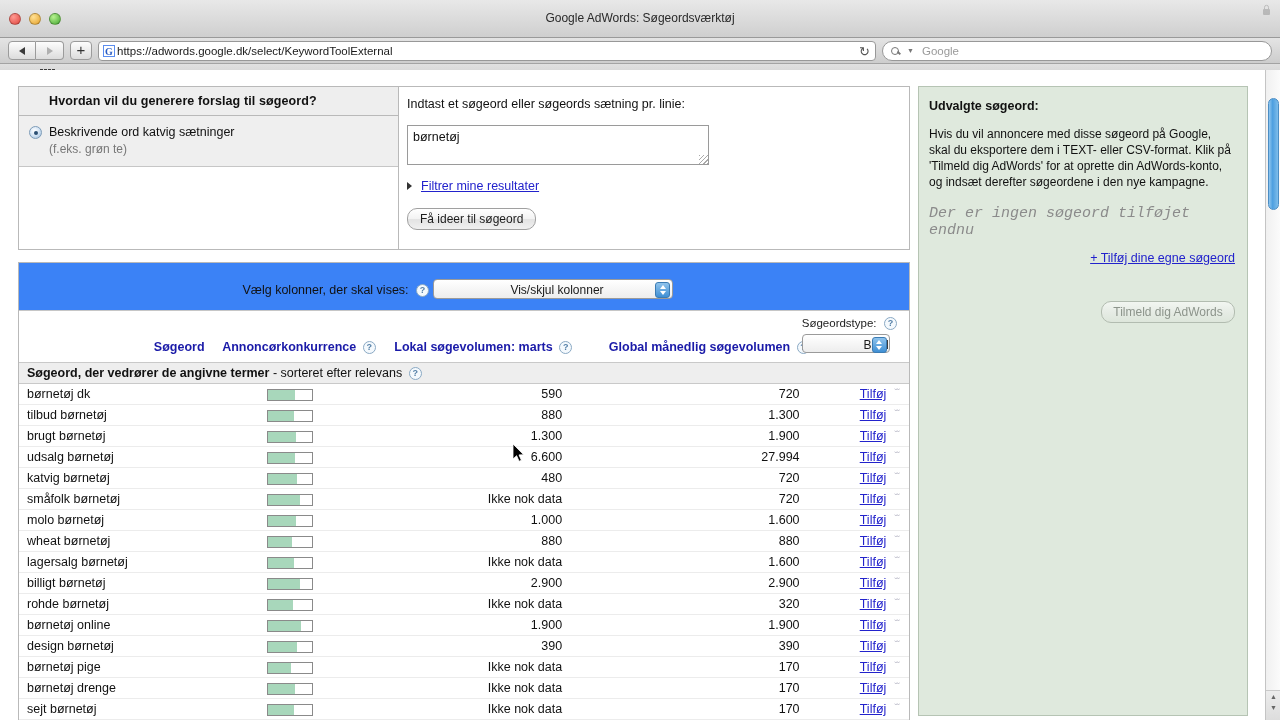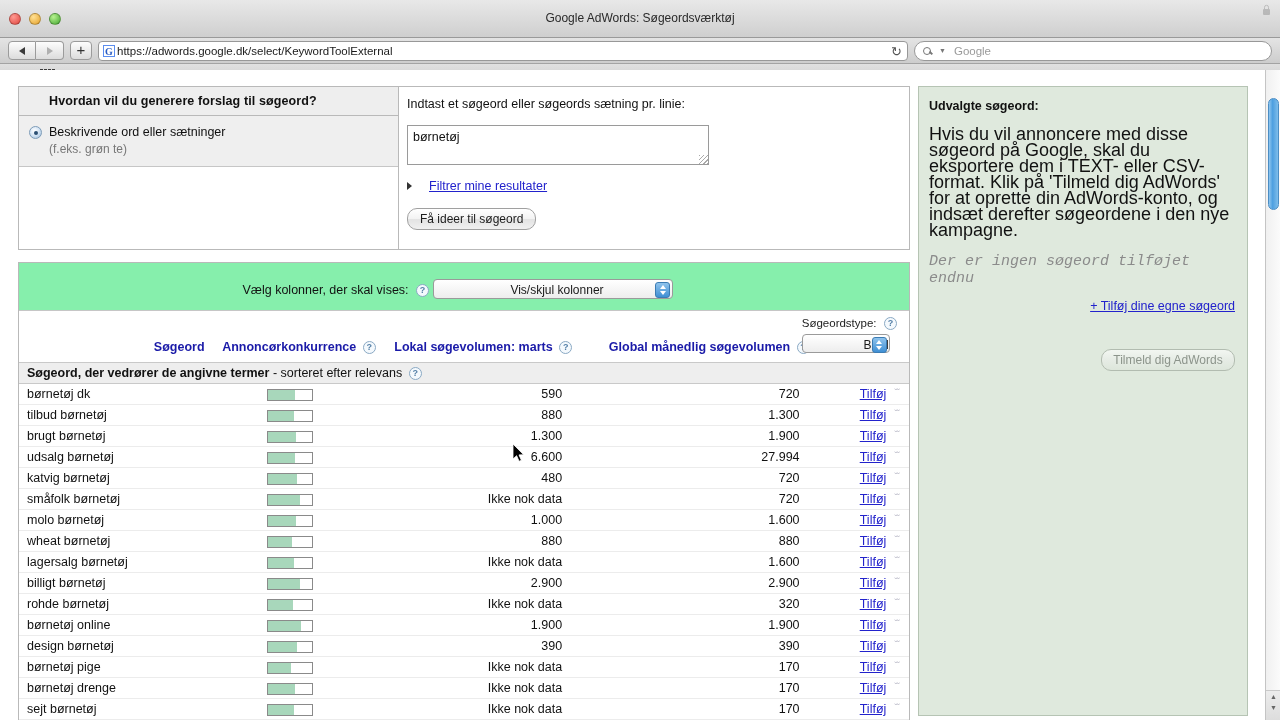--- a/index.html
+++ b/index.html
@@ -74,21 +74,21 @@
     font-size: 10px; line-height: 11px; text-align: center;
     color: #2a5cc4; font-family: "Liberation Serif", serif; font-weight: bold;
     margin-right: 2px; background:#fff;
   }
   .urltext { font-size: 11.5px; color: #1a1a1a; white-space: nowrap; }
   .reload {
     position: absolute; right: 5px; top: 2px;
     font-size: 13px; color: #555;
   }
   .searchbar {
-    width: 358px; height: 20px;
+    width: 390px; height: 20px;
     background: #fff; border: 1px solid #989898; border-radius: 10px;
     display: flex; align-items: center; padding: 0 8px; gap: 8px;
   }
   .mag {
     width: 8px; height: 8px; border: 1.6px solid #777; border-radius: 50%;
     position: relative; display:inline-block;
   }
   .mag::after {
     content:''; position:absolute; width:4px; height:1.6px; background:#777;
     transform: rotate(45deg); right:-3px; bottom:0px;
@@ -180,35 +180,35 @@
   .checkbox {
     width: 13px; height: 13px; border:1px solid #6f8fae; border-radius: 2px;
     background: linear-gradient(to bottom,#eaf3fb,#c3dcf2);
     position: relative; flex: none;
   }
   .checkbox::after{
     content:''; position:absolute; left:3px; top:1px; width:4px; height:7px;
     border:solid #1d3f63; border-width: 0 2px 2px 0; transform: rotate(42deg);
   }
   .cblabel { font-size: 12.5px; color:#111; }
-  .filterrow { margin-top: 14px; display:flex; align-items:center; gap:17px; }
+  .filterrow { margin-top: 14px; display:flex; align-items:center; gap:9px; }
   .disc { width:0;height:0;border-top:4px solid transparent;border-bottom:4px solid transparent;border-left:5px solid #333; }
   .flink { font-size: 12.5px; color:#2222cc; text-decoration: underline; }
   .btn-aqua {
     margin-top: 15px; display:inline-block;
     padding: 3px 12px; border-radius: 10px;
     border: 1px solid #a0a0a0;
     background: linear-gradient(to bottom,#ffffff 0%,#f3f3f3 48%,#e3e3e3 52%,#f0f0f0 100%);
     font-size: 12px; color: #1c1c1c;
   }
 
   
   .resbox { margin-top: 12px; border: 1px solid #b9b9b9; background: #fff; }
   .colsel {
-    background: #86efac; border-bottom: 1px solid #c6c6c6;
+    background: #3b82f6; border-bottom: 1px solid #c6c6c6;
     padding: 10px 12px 11px 0; text-align: center;
   }
   .colsel-label { font-size: 12.5px; color:#111; }
   .helpq {
     display:inline-block; width: 13px; height: 13px; border-radius:50%;
     border: 1px solid #8aa9c4; color:#5580a8; font-size: 9px; line-height:11px;
     text-align:center; background:#f4f9fd; vertical-align: 1px; margin-left: 3px;
     font-weight: bold;
   }
   .selectwrap {
@@ -286,21 +286,21 @@
   }
 
   
   .rightpanel {
     position: absolute; left: 918px; top: 16px;
     width: 330px; height: 630px;
     background: #dfe9dd; border: 1px solid #b6c4b4;
   }
   .rp-inner { padding: 12px 12px 0 10px; }
   .rp-title { font-size: 12.5px; font-weight: bold; color:#111; }
-  .rp-body { font-size: 18px; color:#111; line-height: 16px; margin-top: 13px; }
+  .rp-body { font-size: 12px; color:#111; line-height: 16px; margin-top: 13px; }
   .rp-none { font-size: 15px; color:#8b8b8b; font-style: italic; margin-top: 15px; font-family: Liberation Mono, monospace; }
   .rp-link { font-size: 12.5px; color:#2222cc; text-decoration: underline; display:block; text-align:right; margin-top: 12px; }
   .rp-btn {
     display: block; margin: 36px 0 0 auto; width: 134px;
     padding: 3px 0; text-align:center; border-radius: 10px;
     border: 1px solid #b2bcb0;
     background: linear-gradient(to bottom,#f2f6f1 0%,#e6ece5 50%,#dde6db 100%);
     font-size: 12px; color:#8c948b;
   }
 
@@ -376,21 +376,21 @@
   <div class="page">
 
     <div class="left-col">
 
       <div class="topbox">
         <div class="howbox">
           <div class="howhead">Hvordan vil du generere forslag til søgeord?</div>
           <div class="radiorow">
             <span class="radio"></span>
             <span>
-              <div class="radiolabel">Beskrivende ord eller sætninger</div>
+              <div class="radiolabel">Beskrivende ord katvig sætninger</div>
               <div class="radiosub">(f.eks. grøn te)</div>
             </span>
           </div>
           <div class="howbody"></div>
         </div>
 
         <div class="kwbox">
           <div class="kwlabel">Indtast et søgeord eller søgeords sætning pr. linie:</div>
           <div class="kwarea-wrap">
             <textarea class="kwarea" style="">børnetøj</textarea>

